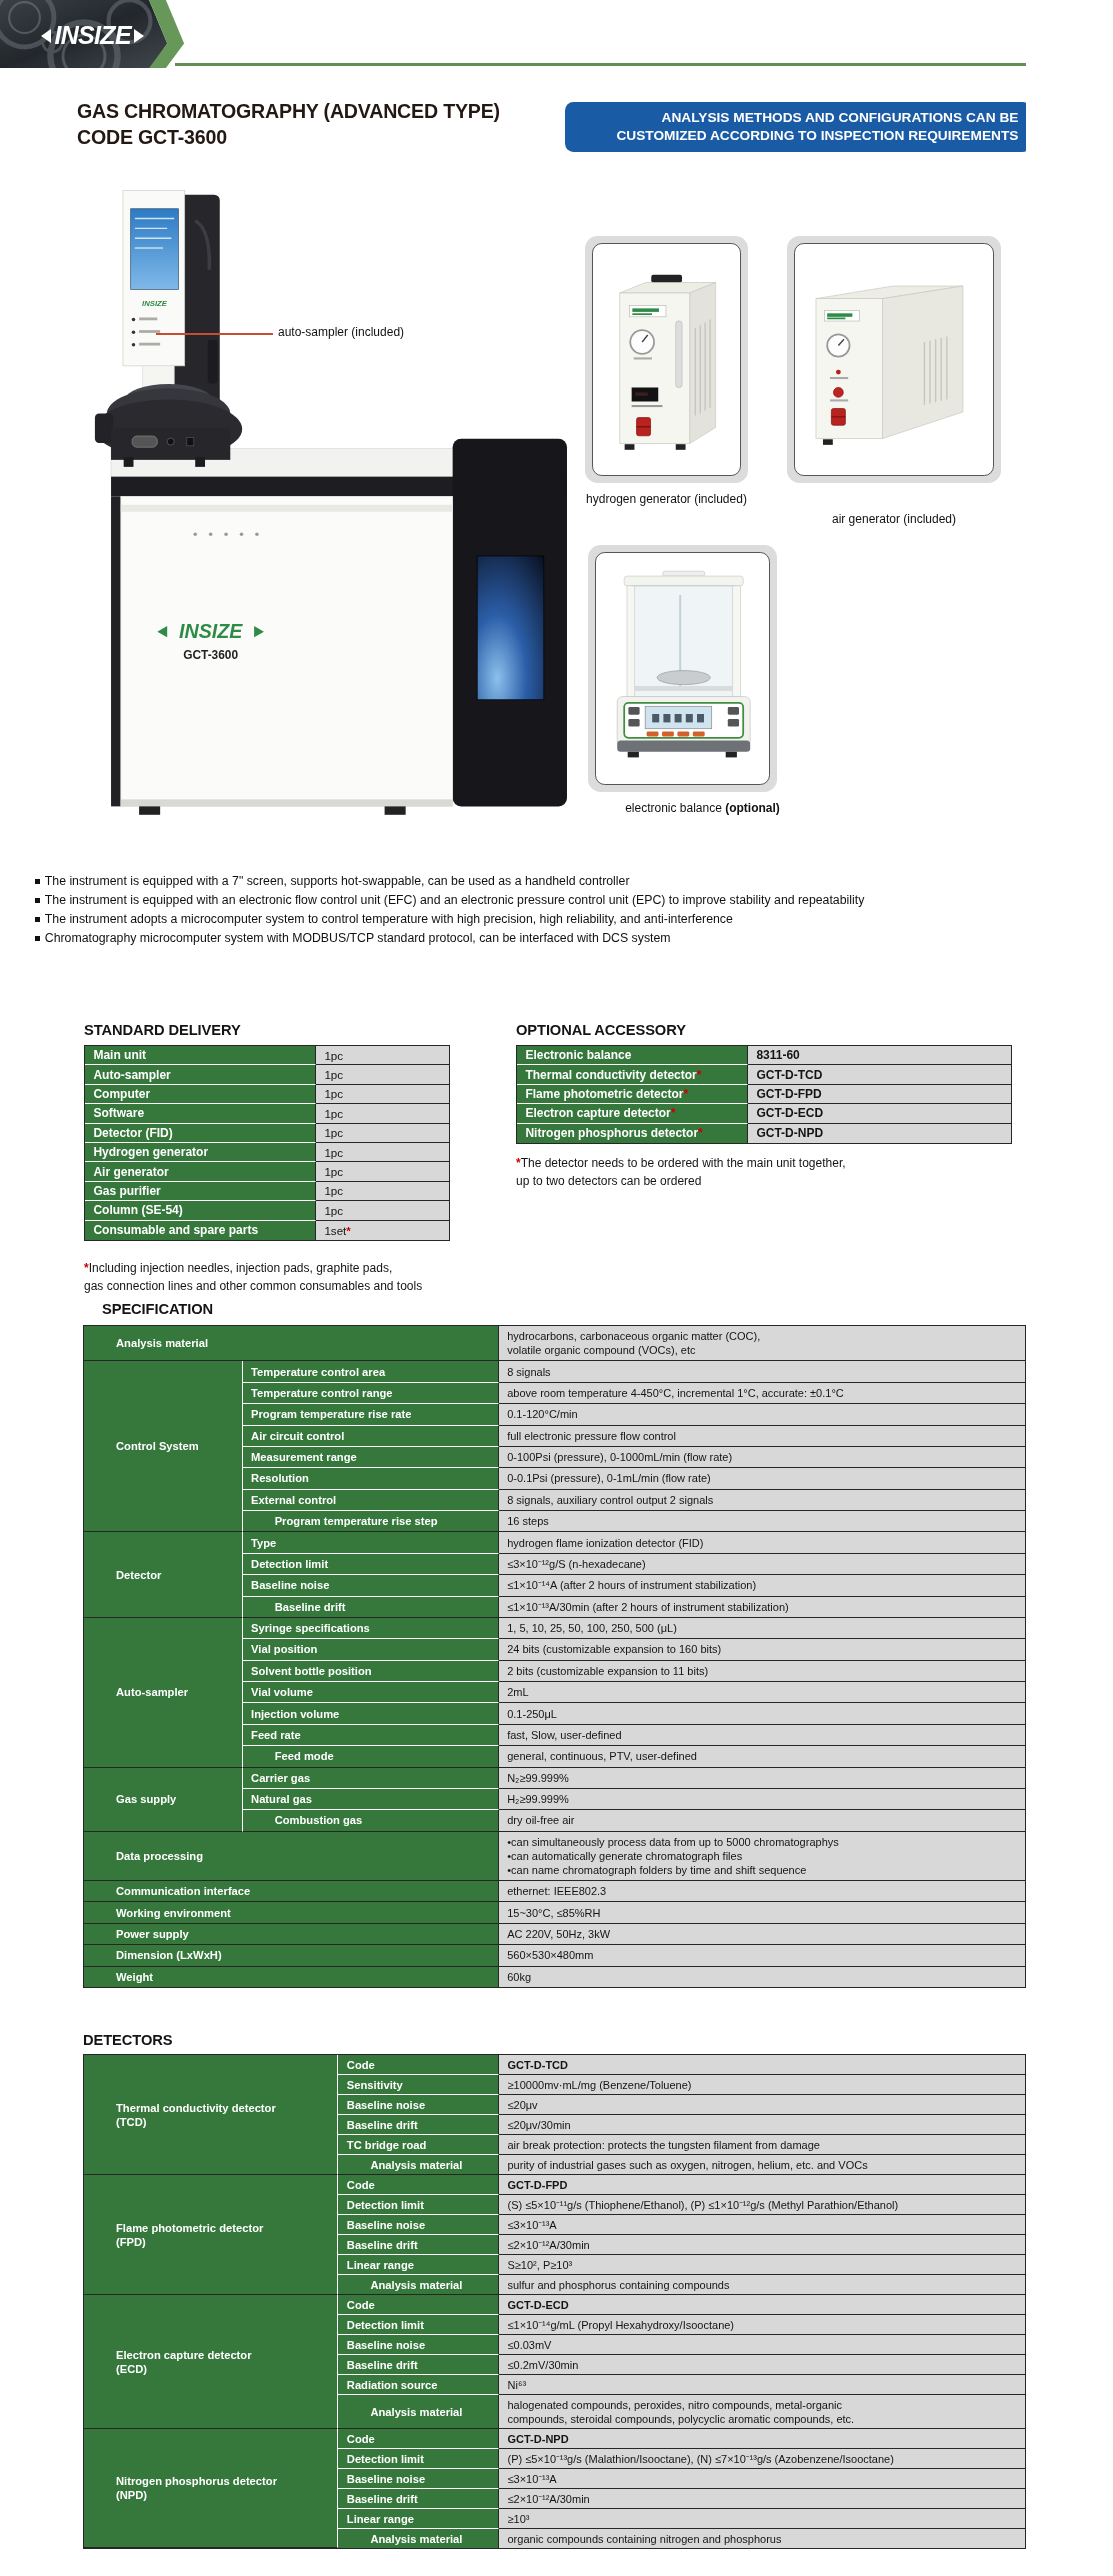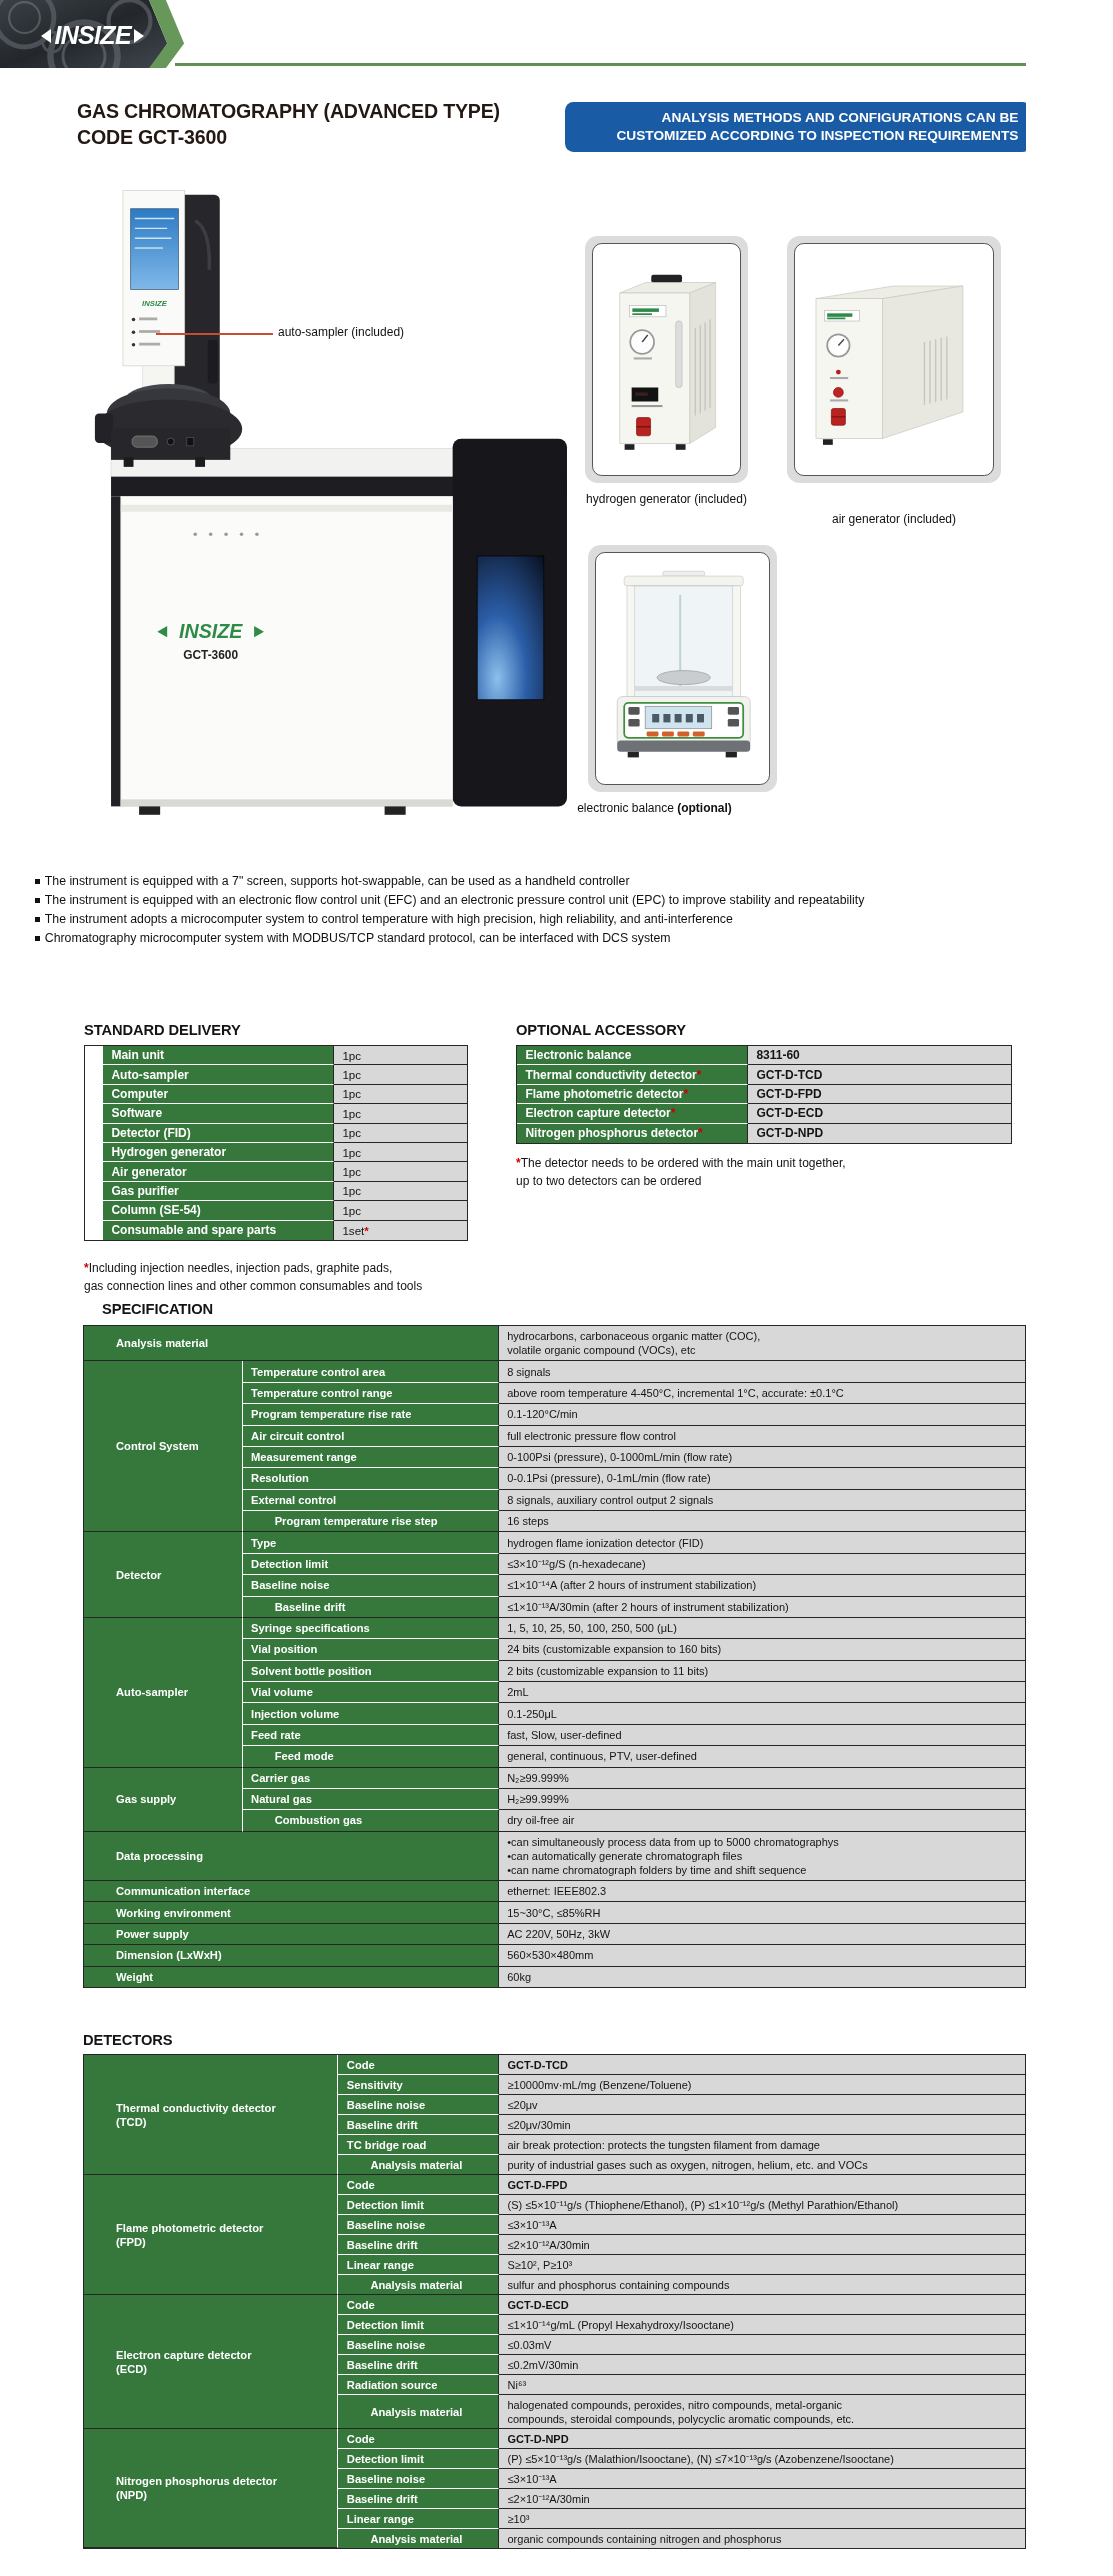--- a/index.html
+++ b/index.html
@@ -50,21 +50,21 @@
   td.g{background:#36783C;color:#fff;font-weight:bold;padding:2.1px 8.4px;
        border-bottom:1.4px solid #fff;border-right:1.4px solid #fff;white-space:pre-line;}
   td.gd{border-right-color:#262626;}
   td.ge{border-bottom-color:#262626;padding-left:32px;}
   td.v{background:#D8D8D8;color:#141414;padding:2.1px 8.4px;border-bottom:1.4px solid #262626;
        white-space:pre-line;}
   td.v.b{font-weight:bold;}
   tr:last-child td{border-bottom-width:0;}
   td.group{vertical-align:middle;}
 
-  .std{left:84px;top:1045px;font-size:12px;padding-left:18px;}
+  .std{left:84px;top:1045px;font-size:12px;}
   .std td{height:19.4px;}
   .std td.v{font-size:11.6px;}
   .opt{left:516px;top:1045px;font-size:12px;}
   .opt td{height:19.4px;}
   .spec{left:83px;top:1325px;font-size:11.2px;}
   .spec td{line-height:14px;}
   .spec td.v{font-size:11px;padding-top:3.2px;padding-bottom:3.2px;}
   .spec td.g{padding-top:3.2px;padding-bottom:3.2px;}
   .det{left:83px;top:2054px;font-size:11.2px;}
   .det td{line-height:14px;}
@@ -284,21 +284,21 @@
             <rect x="94" y="255" width="17" height="7" rx="2"></rect>
           <rect x="116" y="255" width="17" height="7" rx="2"></rect>
             <rect x="138" y="255" width="17" height="7" rx="2"></rect>
         </g>
         <rect x="30" y="268" width="190" height="16" rx="5" fill="#6E7276"></rect>
         <rect x="45" y="284" width="16" height="8" fill="#222"></rect>
         <rect x="185" y="284" width="16" height="8" fill="#222"></rect>
       </svg>
     </div>
   </div>
-  <div class="caption" style="left:532px;top:801px;width:245px;"><span>electronic balance </span><b>(optional)</b></div>
+  <div class="caption" style="left:580px;top:801px;width:245px;"><span>electronic balance </span><b>(optional)</b></div>
 
   <ul class="features" id="features">
       <li>
         <span class="sq"></span>
         <span class="ft">The instrument is equipped with a 7" screen, supports hot-swappable, can be used as a handheld controller</span>
       </li>
       <li>
         <span class="sq"></span>
         <span class="ft">The instrument is equipped with an electronic flow control unit (EFC) and an electronic pressure control unit (EPC) to improve stability and repeatability</span>
       </li>

